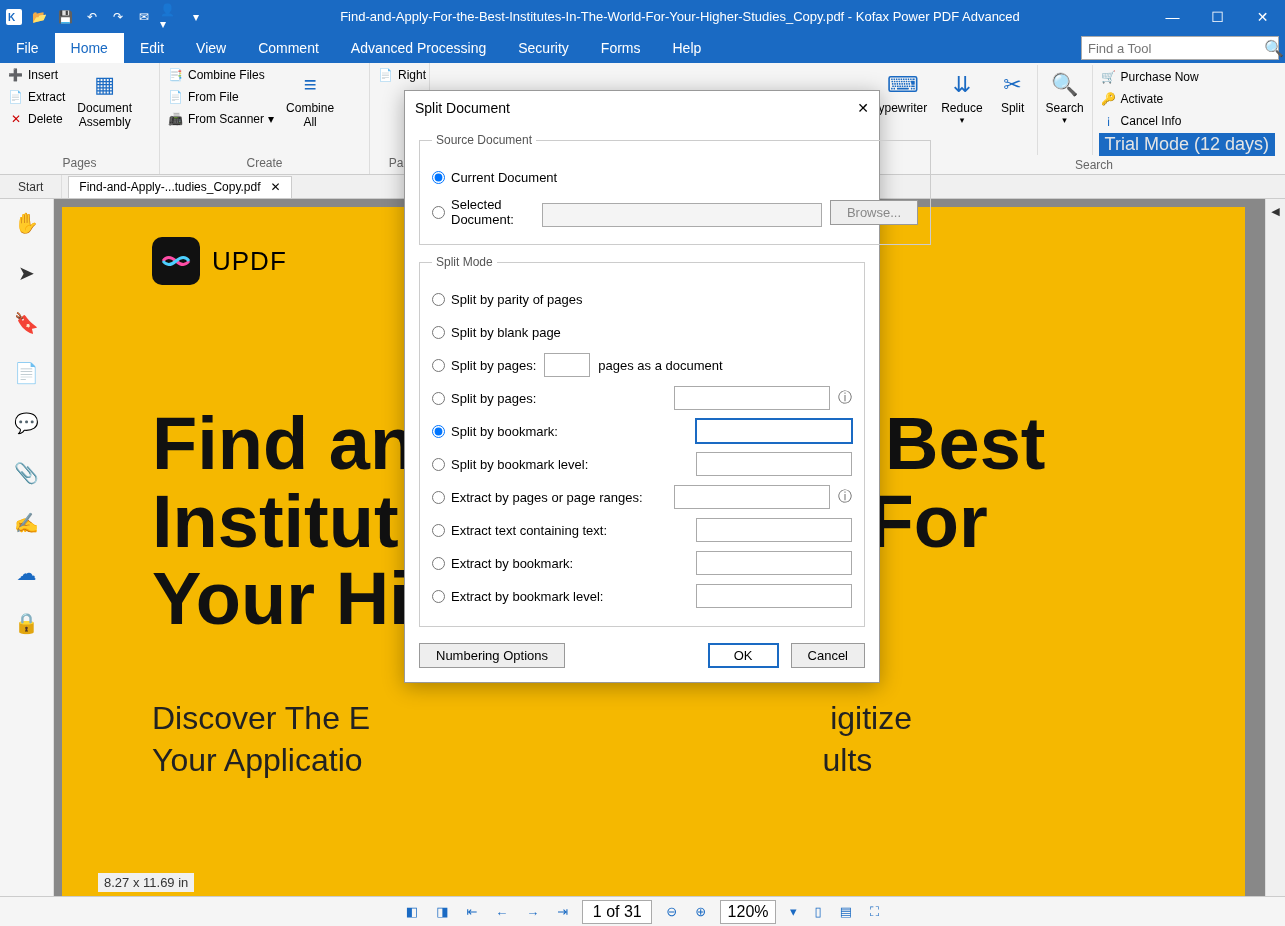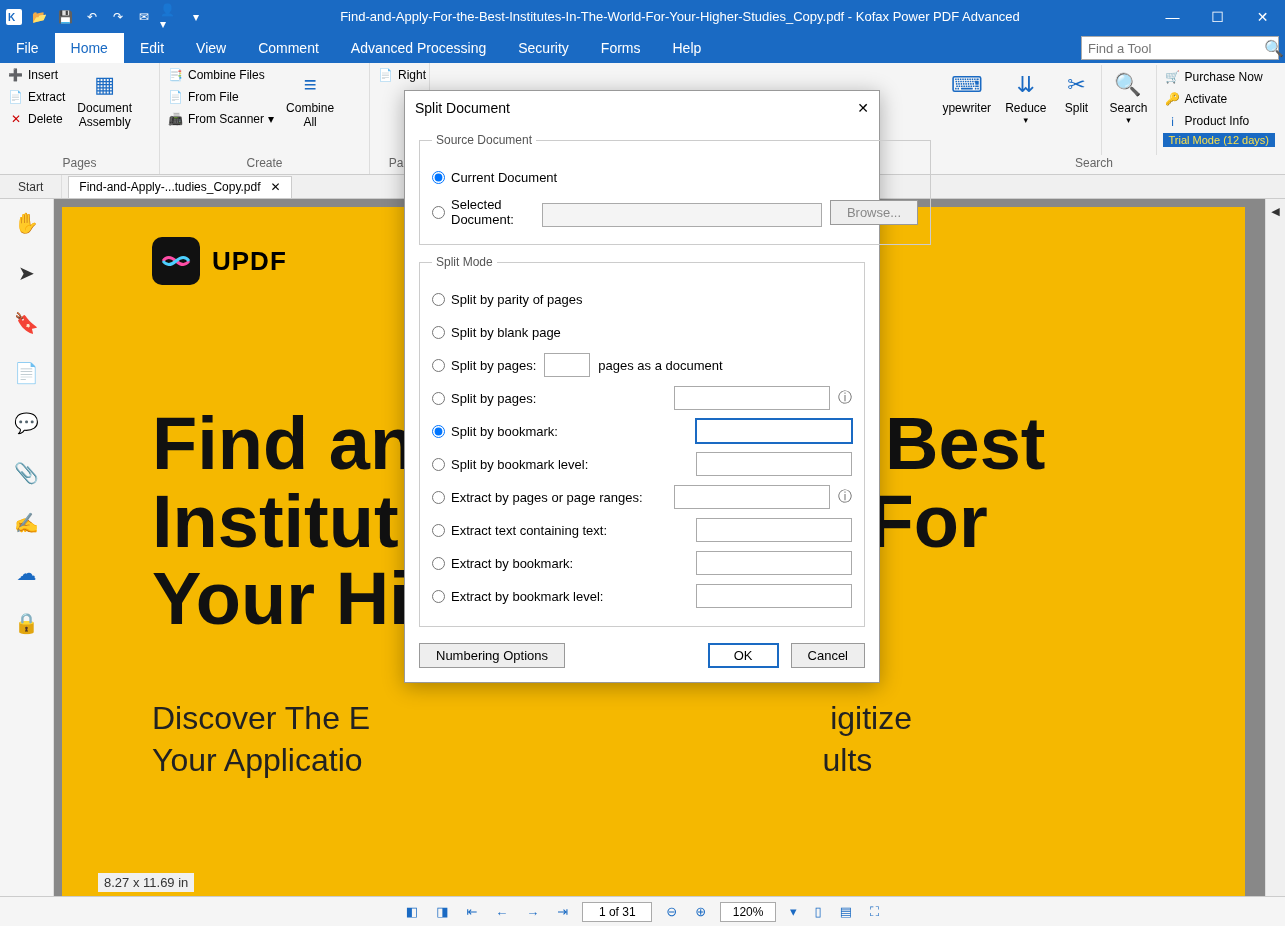--- a/index.html
+++ b/index.html
@@ -23,47 +23,47 @@
 
 
 .ribbon { height: 112px; background: #f5f5f5; border-bottom: 1px solid #ccc; display: flex; font-size: 12px; position: relative; }
 .ribbon .group { border-right: 1px solid #ddd; padding: 2px 6px; display: flex; flex-direction: column; justify-content: space-between; }
 .ribbon .group .items { flex: 1; display: flex; align-items: flex-start; gap: 4px; }
 .ribbon .group .label { text-align: center; color: #666; font-size: 12px; padding-bottom: 2px; }
 .ribbon .vbtn { display: flex; flex-direction: column; align-items: center; justify-content: center; padding: 4px 6px; cursor: pointer; text-align: center; }
 .ribbon .vbtn .icn { width: 32px; height: 32px; display:flex; align-items:center; justify-content:center; color:#1a6ac3; font-size:22px; }
 .ribbon .citem { display: flex; align-items: center; gap: 4px; padding: 2px 2px; cursor: pointer; white-space: nowrap; }
 .ribbon .citem .icn { width:16px; height:16px; display:inline-flex; align-items:center; justify-content:center; color:#1a6ac3; }
-.trial-badge { background: #1a6ac3; color: #fde047; padding: 1px 6px; font-size: 11px; }
+.trial-badge { background: #1a6ac3; color: #e5e5e5; padding: 1px 6px; font-size: 18px; }
 
 
 .tabstrip { height: 24px; background: #f0f0f0; border-bottom: 1px solid #ccc; display: flex; align-items: center; font-size: 12px; }
 .tabstrip .start { padding: 0 18px; color: #333; border-right:1px solid #ddd; height:100%; display:flex; align-items:center; }
 .tabstrip .doctab { background: #fff; border: 1px solid #ccc; border-bottom: none; padding: 2px 10px; display: flex; align-items: center; gap: 10px; margin-left: 6px; height:22px; }
 
 
 .main { position: absolute; top: 199px; bottom: 30px; left: 0; right: 0; display: flex; }
 .leftpanel { width: 54px; background: #f5f5f5; border-right: 1px solid #ddd; display: flex; flex-direction: column; align-items: center; padding-top: 6px; gap: 14px; }
 .leftpanel .tool { width: 36px; height: 36px; display: flex; align-items: center; justify-content: center; color: #1a6ac3; font-size: 20px; cursor: pointer; }
 .docarea { flex: 1; background: #888; position: relative; overflow: hidden; }
 .page { position: absolute; top: 8px; left: 8px; right: 20px; bottom: 0; background: #f5b800; padding: 30px 90px; }
 .updf { display: flex; align-items: center; gap: 12px; margin-bottom: 120px; }
 .updf .logo { width: 48px; height: 48px; background: #111; border-radius: 10px; display:flex; align-items:center; justify-content:center; }
-.updf .txt { font-size: 26px; font-weight: 700; letter-spacing: 1px; }
+.updf .txt { font-size: 26px; font-weight: 400; letter-spacing: 1px; }
 .page h1 { font-size: 74px; font-weight: 800; line-height: 1.05; color: #111; margin-bottom: 60px; max-width: 900px; }
 .page .sub { font-size: 32px; color: #222; line-height: 1.3; max-width: 850px; }
 .docarea .sizebadge { position:absolute; bottom:4px; left:44px; font-size:13px; color:#333; background:#f0f0f0; padding:2px 6px; }
 
 .rightstrip { width:20px; background:#f0f0f0; border-left:1px solid #ddd; display:flex; flex-direction:column; align-items:center; padding-top:6px;}
 .rightstrip span{ color:#333; font-size:11px;}
 
 
 .statusbar { position: absolute; bottom: 0; left: 0; right: 0; height: 30px; background: #f5f5f5; border-top: 1px solid #ccc; display: flex; align-items: center; justify-content: center; gap: 10px; font-size: 13px; }
 .statusbar .icn { color:#1a6ac3; cursor:pointer; padding:0 4px; }
-.statusbar input { width: 70px; text-align: center; border: 1px solid #aaa; font-size: 12px; padding:2px; }
+.statusbar input { width: 70px; text-align: center; border: 1px solid #aaa; font-size: 16px; padding:2px; }
 
 
 .dialog { position: absolute; top: 90px; left: 404px; width: 476px; background: #fff; border: 1px solid #999; box-shadow: 0 4px 20px rgba(0,0,0,.3); z-index: 100; font-size: 13px; }
 .dialog .dtitlebar { height: 34px; display: flex; align-items: center; justify-content: space-between; padding: 0 10px; font-size: 14px; }
 .dialog .dbody { padding: 8px 14px 14px; }
 .dialog fieldset { border: 1px solid #ccc; margin-bottom: 10px; padding: 10px 12px; }
 .dialog legend { color: #555; font-size: 12px; padding: 0 4px; }
 .dialog .row { display: flex; align-items: center; gap: 8px; margin: 7px 0; min-height:26px; }
 .dialog .row label { display: flex; align-items: center; gap: 6px; cursor: pointer; }
 .dialog .row input[type=text] { border: 1px solid #aaa; height: 24px; padding: 0 4px; font-size: 12px; }
@@ -213,21 +213,21 @@
         <div class="citem">
             <span class="icn">🛒</span>
             <span>Purchase Now</span>
           </div>
         <div class="citem">
             <span class="icn">🔑</span>
             <span>Activate</span>
           </div>
         <div class="citem">
             <span class="icn">ℹ</span>
-            <span>Product Info</span>
+            <span>Cancel Info</span>
           </div>
         <div class="trial-badge">Trial Mode (12 days)</div>
       </div>
     </div>
     <div style="display:flex;">
       <div class="label" style="flex:1;">Tools</div>
       <div class="label" style="width:70px;">Search</div>
       <div style="width:150px;"></div>
     </div>
   </div>

